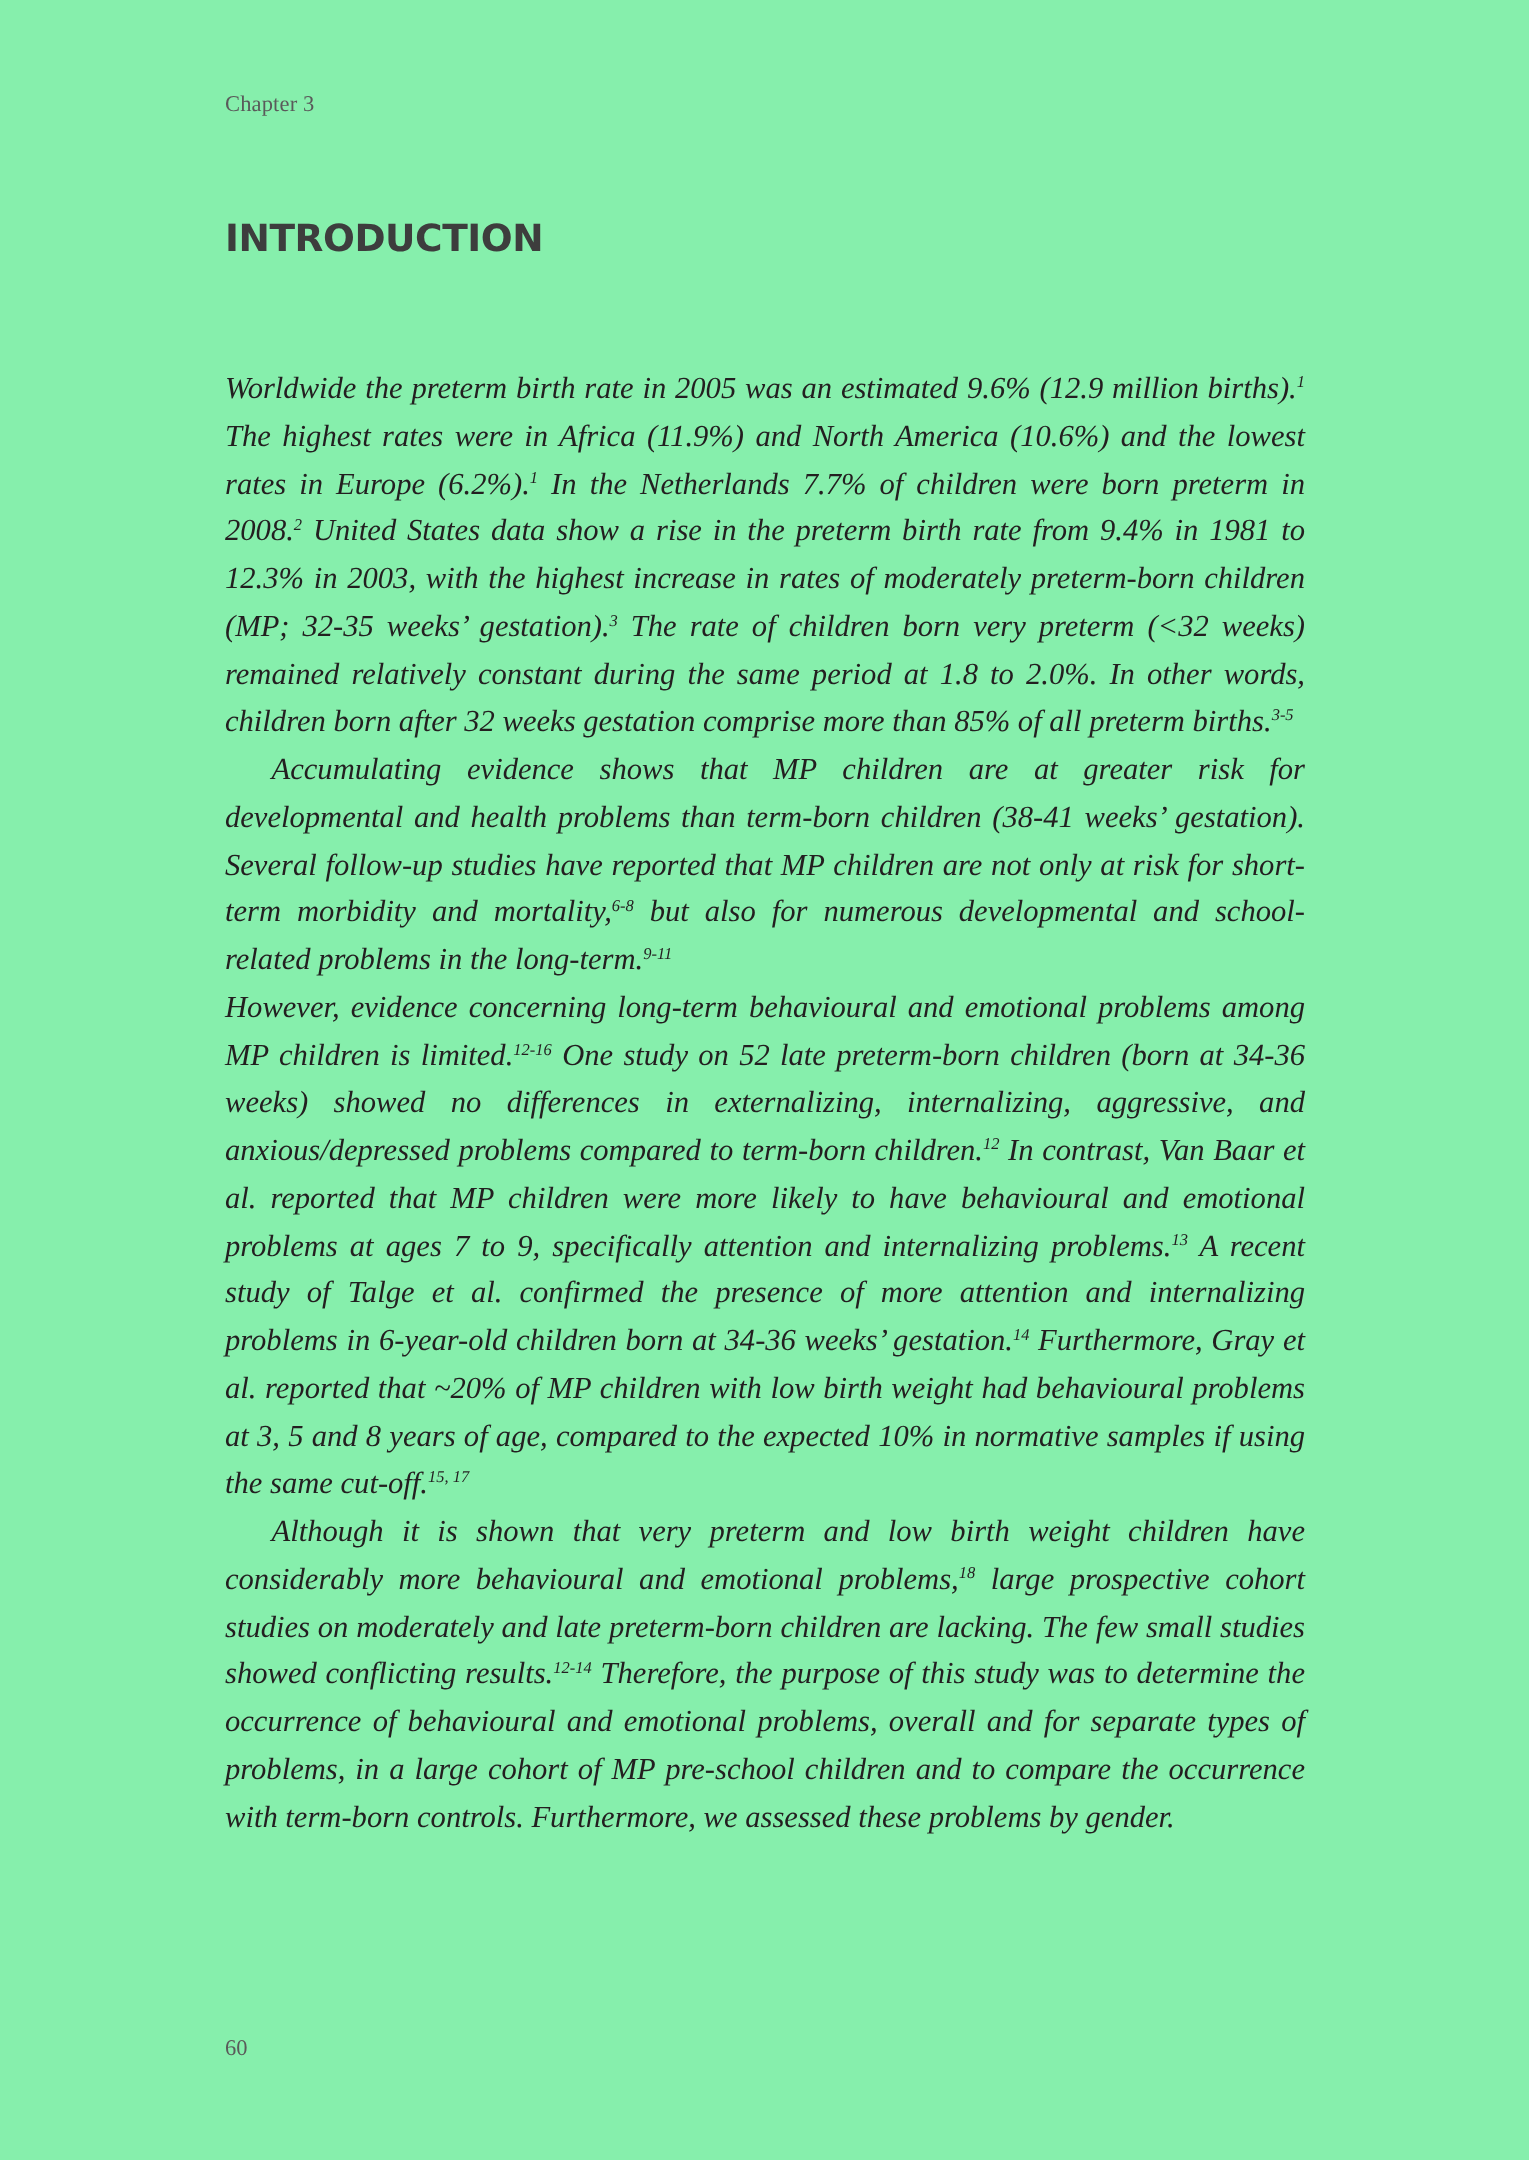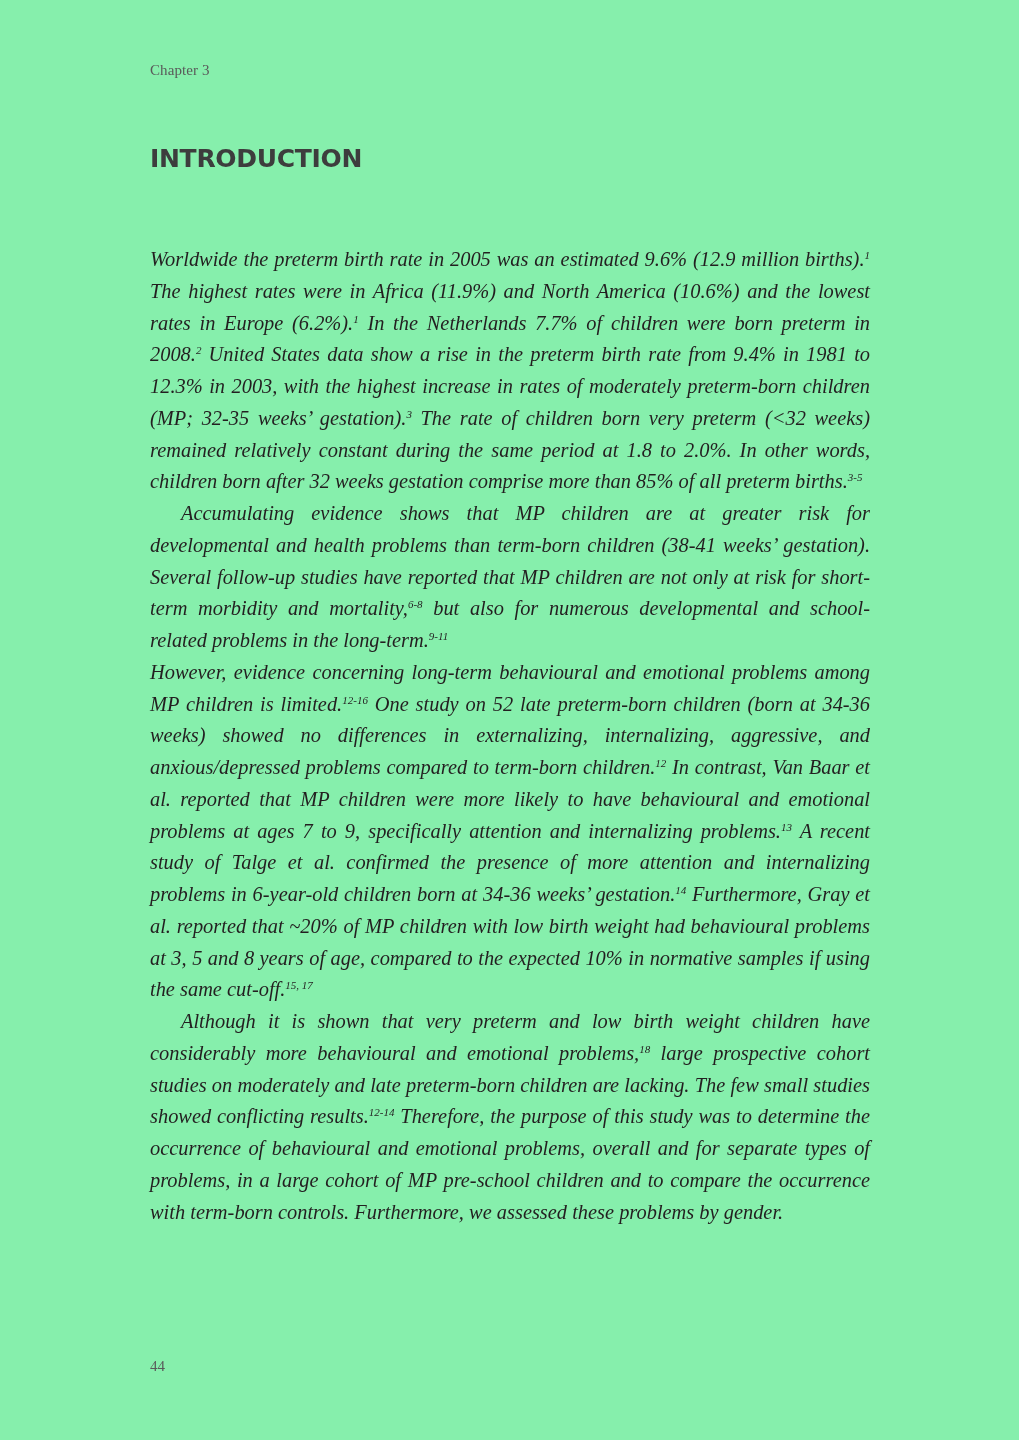--- a/index.html
+++ b/index.html
@@ -38,14 +38,14 @@
 
   <h1 class="section-title">INTRODUCTION</h1>
 
   <div class="body-text" id="body-text">
       <p>Worldwide the preterm birth rate in 2005 was an estimated 9.6% (12.9 million births).<sup>1</sup> The highest rates were in Africa (11.9%) and North America (10.6%) and the lowest rates in Europe (6.2%).<sup>1</sup> In the Netherlands 7.7% of children were born preterm in 2008.<sup>2</sup> United States data show a rise in the preterm birth rate from 9.4% in 1981 to 12.3% in 2003, with the highest increase in rates of moderately preterm-born children (MP; 32-35 weeks’ gestation).<sup>3</sup> The rate of children born very preterm (&lt;32 weeks) remained relatively constant during the same period at 1.8 to 2.0%. In other words, children born after 32 weeks gestation comprise more than 85% of all preterm births.<sup>3-5</sup></p>
       <p class="indent">Accumulating evidence shows that MP children are at greater risk for developmental and health problems than term-born children (38-41 weeks’ gestation). Several follow-up studies have reported that MP children are not only at risk for short-term morbidity and mortality,<sup>6-8</sup> but also for numerous developmental and school-related problems in the long-term.<sup>9-11</sup></p>
       <p>However, evidence concerning long-term behavioural and emotional problems among MP children is limited.<sup>12-16</sup> One study on 52 late preterm-born children (born at 34-36 weeks) showed no differences in externalizing, internalizing, aggressive, and anxious/depressed problems compared to term-born children.<sup>12</sup> In contrast, Van Baar et al. reported that MP children were more likely to have behavioural and emotional problems at ages 7 to 9, specifically attention and internalizing problems.<sup>13</sup> A recent study of Talge et al. confirmed the presence of more attention and internalizing problems in 6-year-old children born at 34-36 weeks’ gestation.<sup>14</sup> Furthermore, Gray et al. reported that ~20% of MP children with low birth weight had behavioural problems at 3, 5 and 8 years of age, compared to the expected 10% in normative samples if using the same cut-off.<sup>15, 17</sup></p>
       <p class="indent">Although it is shown that very preterm and low birth weight children have considerably more behavioural and emotional problems,<sup>18</sup> large prospective cohort studies on moderately and late preterm-born children are lacking. The few small studies showed conflicting results.<sup>12-14</sup> Therefore, the purpose of this study was to determine the occurrence of behavioural and emotional problems, overall and for separate types of problems, in a large cohort of MP pre-school children and to compare the occurrence with term-born controls. Furthermore, we assessed these problems by gender.</p>
     </div>
 
-  <div class="folio">44</div>
+  <div class="folio">60</div>
 </div>
 
 </body></html>

